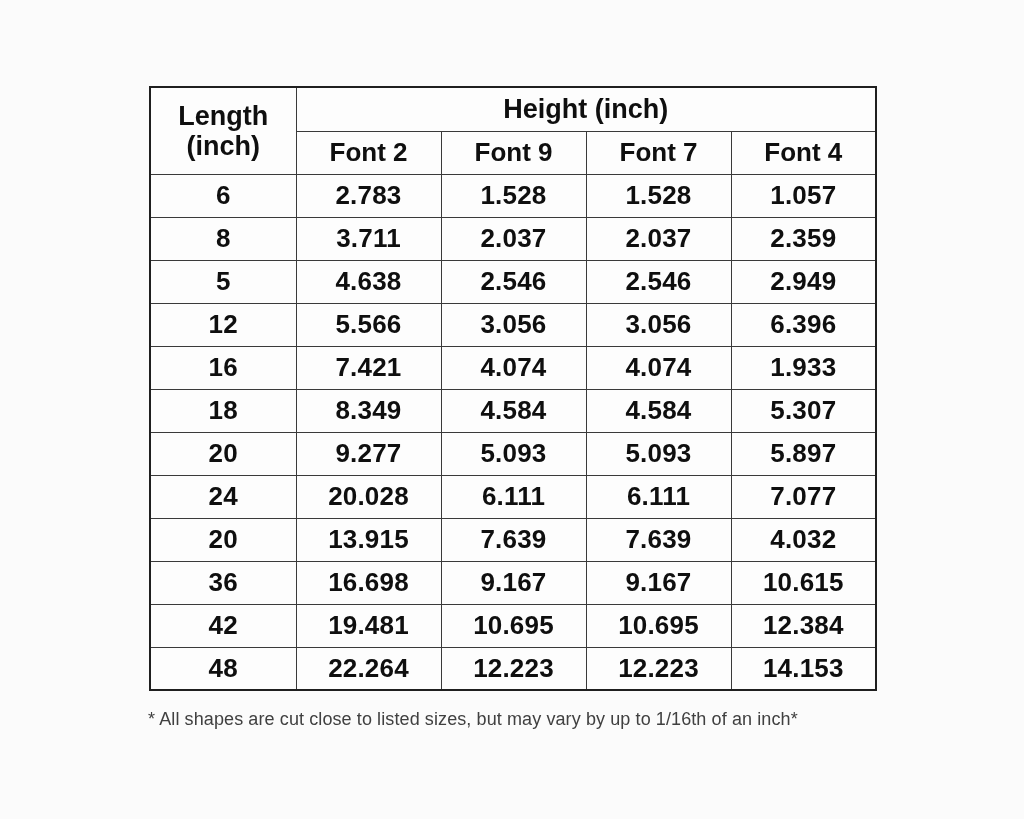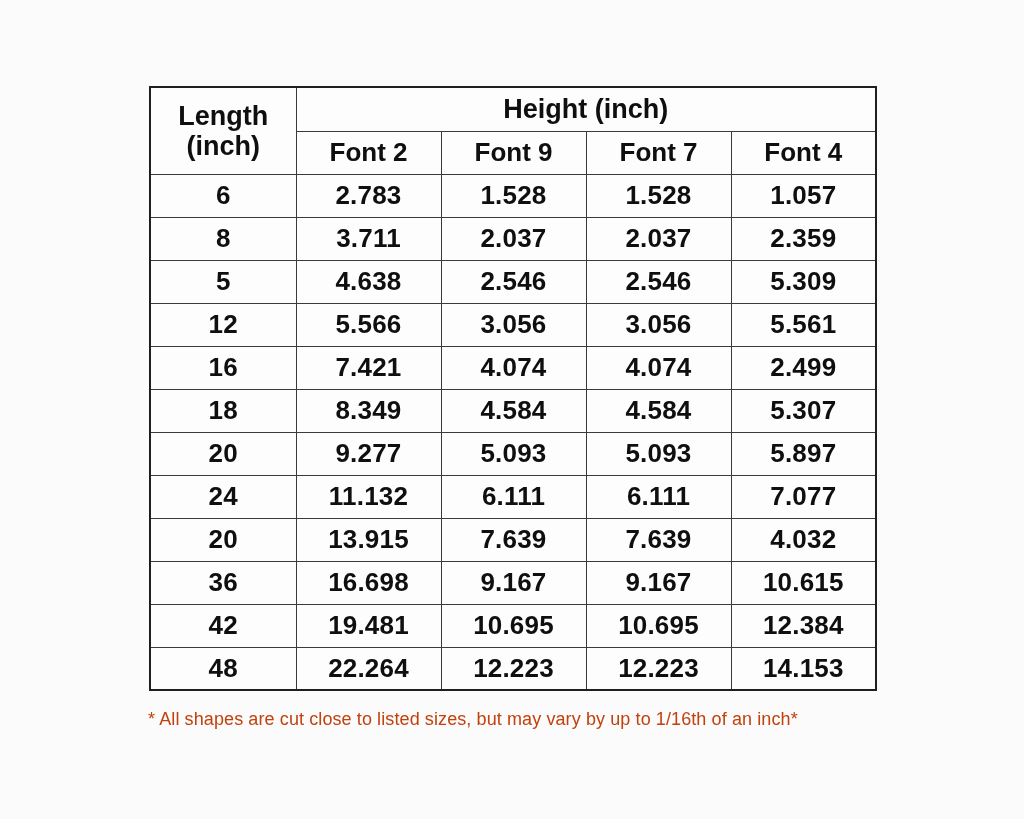--- a/index.html
+++ b/index.html
@@ -62,21 +62,21 @@
     font-size: 26px;
     letter-spacing: 0.2px;
   }
 
   .footnote {
     position: absolute;
     left: 148px;
     top: 709px;
     font-size: 18px;
     font-weight: normal;
-    color: #c2410c;
+    color: #404040;
     letter-spacing: 0.1px;
     white-space: nowrap;
   }
 </style>
 </head>
 <body>
 
 <div class="page">
 
   <table class="size-table">
@@ -115,53 +115,53 @@
           <td class="height-cell">3.711</td>
           <td class="height-cell">2.037</td>
           <td class="height-cell">2.037</td>
           <td class="height-cell">2.359</td>
         </tr>
         <tr>
           <td class="length-cell">5</td>
           <td class="height-cell">4.638</td>
           <td class="height-cell">2.546</td>
           <td class="height-cell">2.546</td>
-          <td class="height-cell">5.309</td>
+          <td class="height-cell">2.949</td>
         </tr>
         <tr>
           <td class="length-cell">12</td>
           <td class="height-cell">5.566</td>
           <td class="height-cell">3.056</td>
           <td class="height-cell">3.056</td>
-          <td class="height-cell">5.561</td>
+          <td class="height-cell">6.396</td>
         </tr>
         <tr>
           <td class="length-cell">16</td>
           <td class="height-cell">7.421</td>
           <td class="height-cell">4.074</td>
           <td class="height-cell">4.074</td>
-          <td class="height-cell">2.499</td>
+          <td class="height-cell">1.933</td>
         </tr>
         <tr>
           <td class="length-cell">18</td>
           <td class="height-cell">8.349</td>
           <td class="height-cell">4.584</td>
           <td class="height-cell">4.584</td>
           <td class="height-cell">5.307</td>
         </tr>
         <tr>
           <td class="length-cell">20</td>
           <td class="height-cell">9.277</td>
           <td class="height-cell">5.093</td>
           <td class="height-cell">5.093</td>
           <td class="height-cell">5.897</td>
         </tr>
         <tr>
           <td class="length-cell">24</td>
-          <td class="height-cell">11.132</td>
+          <td class="height-cell">20.028</td>
           <td class="height-cell">6.111</td>
           <td class="height-cell">6.111</td>
           <td class="height-cell">7.077</td>
         </tr>
         <tr>
           <td class="length-cell">20</td>
           <td class="height-cell">13.915</td>
           <td class="height-cell">7.639</td>
           <td class="height-cell">7.639</td>
           <td class="height-cell">4.032</td>

